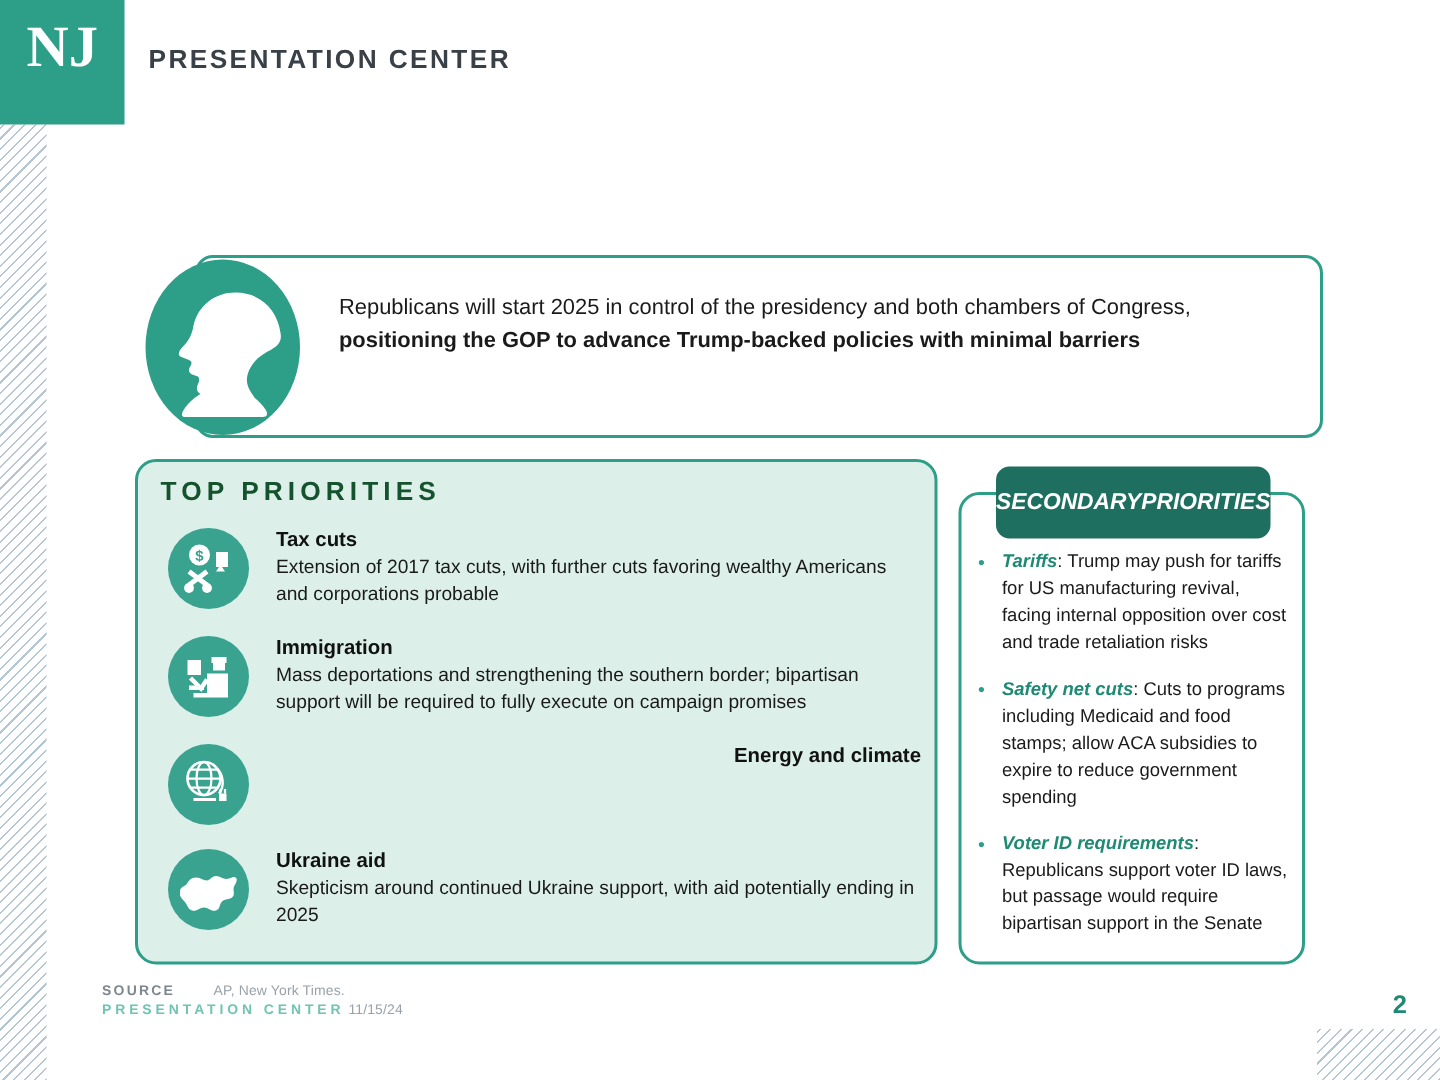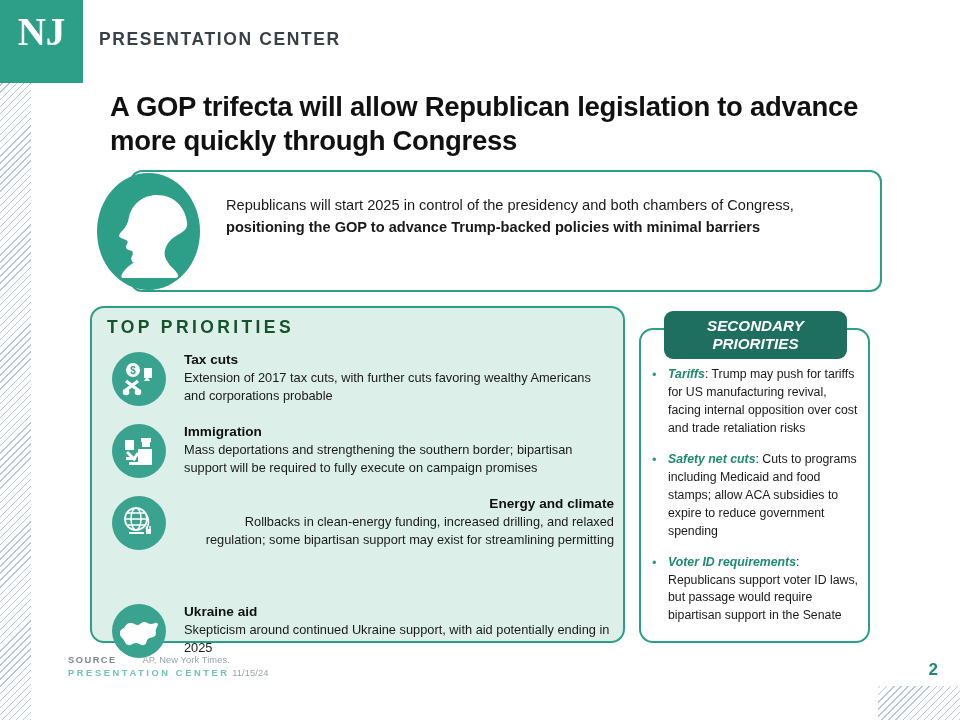--- a/index.html
+++ b/index.html
@@ -144,40 +144,40 @@
     margin-bottom: 2px;
   }
   .prio-desc {
     font-size: 12.8px;
     line-height: 1.42;
     color: #1a1a1a;
   }
   #prio-0 { left: 112px; top: 352px; }
   #prio-1 { left: 112px; top: 424px; }
   #prio-2 { left: 112px; top: 496px; text-align: right; }
-  #prio-3 { left: 112px; top: 566px; margin-top: 38px; }
+  #prio-3 { left: 112px; top: 566px; }
 
   
   #sec-panel {
     position: absolute;
     left: 639px; top: 328px;
     width: 231px; height: 315px;
     background: #ffffff;
     border: 2px solid #2d9e87;
     border-radius: 14px;
     box-sizing: border-box;
   }
   #sec-badge {
     position: absolute;
     left: 664px; top: 311px;
     width: 183px; height: 48px;
     background: #1f6f60;
     border-radius: 9px;
     display: flex;
-    flex-direction: column;
+    flex-direction: row;
     align-items: center;
     justify-content: center;
     color: #ffffff;
     font-size: 15.2px;
     font-weight: bold;
     font-style: italic;
     line-height: 1.2;
   }
   #sec-list {
     position: absolute;
@@ -237,21 +237,20 @@
 
 <div id="slide">
 
   <div id="hatch-left" class="hatch"></div>
   <div id="hatch-br" class="hatch"></div>
 
   <div id="logo-box"></div>
   <div id="logo-text">NJ</div>
   <div id="brand">PRESENTATION CENTER</div>
 
-  <div id="title">A GOP trifecta will allow Republican legislation to advance more quickly through Congress</div>
 
   <div id="callout-box"></div>
   <div id="callout-avatar">
     <svg width="103" height="117" viewBox="0 0 103 117">
       <path fill="#ffffff" d="M60 22c-14 0-25 9-28 22-1 6-3 10-7 14-3 3-4 6-1 7l5 2c2 1 2 2 1 4-2 3-1 5 2 6l3 1c1 1 1 3 0 5-2 4 0 7 5 8l6 1-1 8c0 2 1 3 3 3 12 1 22 0 30-3l-8-12c-3-5-3-9-1-14 3-7 9-11 15-14 5-3 7-6 6-11-2-16-14-27-30-27z"></path>
       <path fill="#ffffff" d="M45 86c-9 3-16 8-20 15-1 2-1 4 1 4h52c3 0 4-2 2-5-5-7-12-12-21-14-5-1-9-1-14 0z"></path>
     </svg>
   </div>
   <div id="callout-text">
     <span>Republicans will start 2025 in control of the presidency and both chambers of Congress, </span><b>positioning the GOP to advance Trump-backed policies with minimal barriers</b>
@@ -302,21 +301,20 @@
         <ellipse cx="16" cy="15" rx="5" ry="11" fill="none" stroke="#ffffff" stroke-width="1.5"></ellipse>
         <path d="M5 15h22M7 9h18M7 21h18" stroke="#ffffff" stroke-width="1.5" fill="none"></path>
         <path d="M24 8c5 4 6 12 2 17" stroke="#ffffff" stroke-width="1.6" fill="none"></path>
         <path d="M9 29h15" stroke="#ffffff" stroke-width="2" fill="none"></path>
         <path d="M26 25h5v5h-5z" fill="#ffffff"></path>
         <path d="M27 22v3M30 22v3" stroke="#ffffff" stroke-width="1.5"></path>
       </svg>
     </div>
     <div class="prio-body">
       <div class="prio-head">Energy and climate</div>
-      <div class="prio-desc">Rollbacks in clean-energy funding, increased drilling, and relaxed regulation; some bipartisan support may exist for streamlining permitting</div>
     </div>
   </div>
 
   <div class="prio-row" id="prio-3">
     <div class="prio-icon">
       <svg width="38" height="30" viewBox="0 0 38 30">
         <path fill="#ffffff" d="M4 12c2-3 3-5 7-5 3 0 4 2 7 2 2 0 3-3 6-3 3 0 4 2 7 2 3 0 4-2 6-1 2 1 0 4-1 6-1 3 1 5-1 7-2 2-5 1-7 3-2 2-1 5-4 6-3 1-5-2-8-2-3 0-5 3-8 2-3-1-3-4-5-6-2-2-4-4-3-7 0-2 2-3 4-4z"></path>
       </svg>
     </div>
     <div class="prio-body">

